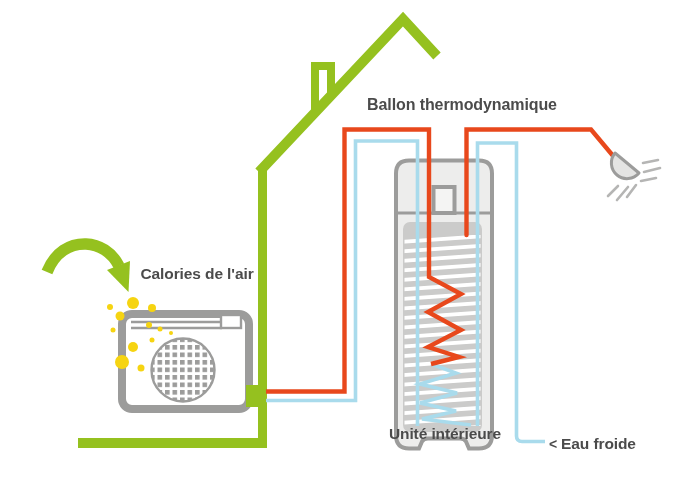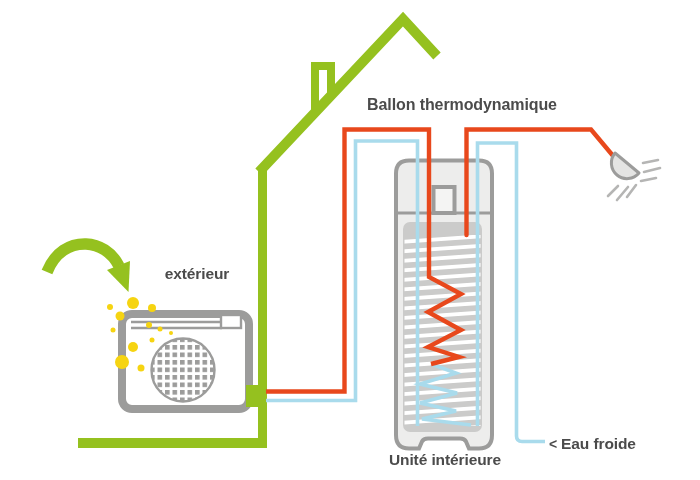--- a/index.html
+++ b/index.html
@@ -114,23 +114,23 @@
       <circle cx="133" cy="347" r="5"></circle>
       <circle cx="113" cy="330" r="2.5"></circle>
       <circle cx="122" cy="362" r="7"></circle>
       <circle cx="141" cy="368" r="3.5"></circle>
     </g>
   </svg>
 
   <div class="lbl title" style="left:352px;top:96px;width:220px;">Ballon thermodynamique</div>
 
   <div class="lbl" style="left:116px;top:265px;width:162px;">
-    <div>extérieur</div>
+    <div>Calories de l'air</div>
   </div>
 
 
-  <div class="lbl" style="left:365px;top:451px;width:160px;">Unité intérieure</div>
+  <div class="lbl" style="left:365px;top:425px;width:160px;">Unité intérieure</div>
 
   <div class="lbl" style="left:549px;top:435px;text-align:right;">
     <span class="arrowchar">&lt;</span><span>Eau froide</span>
   </div>
 
 </div>
 
 </body></html>

